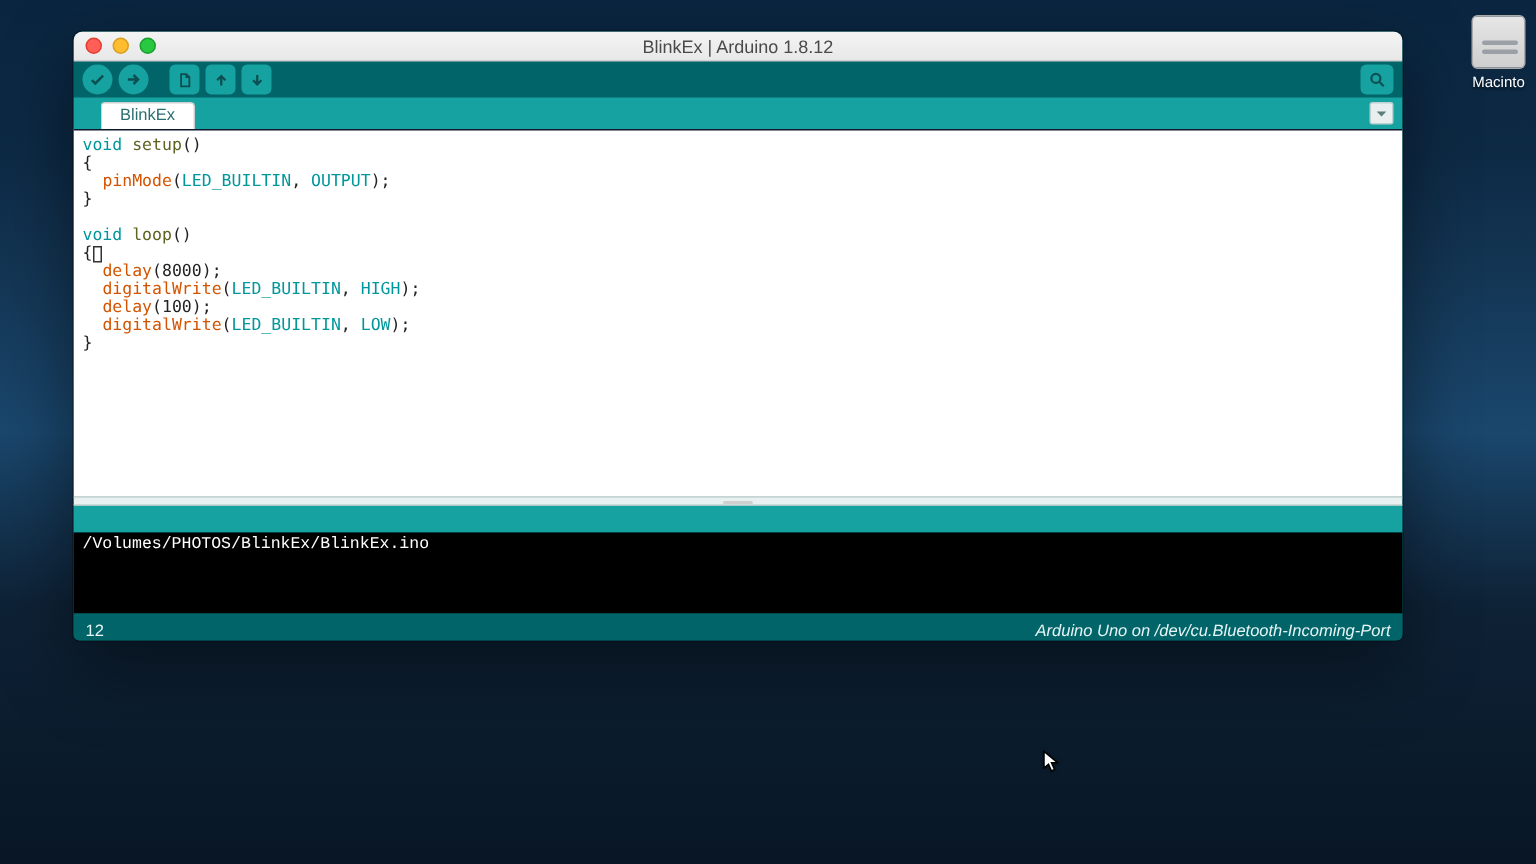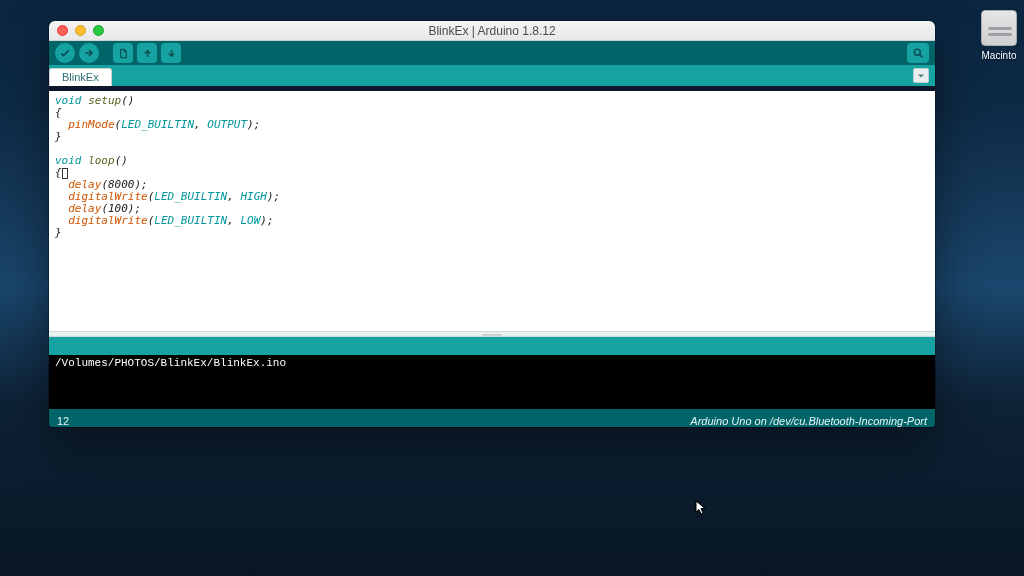--- a/index.html
+++ b/index.html
@@ -67,40 +67,39 @@
   .tbtn.sq svg { width: 11px; height: 11px; }
   .tbtn.serial {
     width: 22px; height: 20px; border-radius: 4px;
     background: #17a2a2;
   }
 
   .tabbar {
     height: 21px; flex: 0 0 21px;
     background: #17a2a2;
     display: flex; align-items: flex-end;
-    padding: 0 0; position: relative;
+    padding: 0 18px; position: relative;
   }
   .tab {
     height: 18px; background: #ffffff; color: #2a6e72;
     border-radius: 3px 3px 0 0;
     padding: 2px 12px 0; font-size: 11px;
     border: 1px solid #d0d0d0; border-bottom: none;
     margin-top: 3px;
   }
   .tabmenu {
     position: absolute; right: 6px; top: 3px;
     width: 16px; height: 15px; background: #e9efef; border: 1px solid #bcd1d1;
     display:flex; align-items:center; justify-content:center; border-radius:2px;
   }
   .tabmenu svg { width:8px; height:8px; color:#5a7d7d; }
 
   .editor {
     flex: 1 1 auto; background: #ffffff; overflow: hidden;
-    border-top: 5px solid #0f172a;
-    font-style: italic;
+    border-top: 1px solid #0f172a;
   }
   .code {
     font-family: "Menlo", "Consolas", monospace;
     font-size: 11px; line-height: 12px;
     padding: 4px 6px; white-space: pre; color: #222;
     user-select: text;
   }
   .kw   { color: #00979c; }   
   .fn   { color: #5d621f; }   
   .call { color: #d35400; }   

